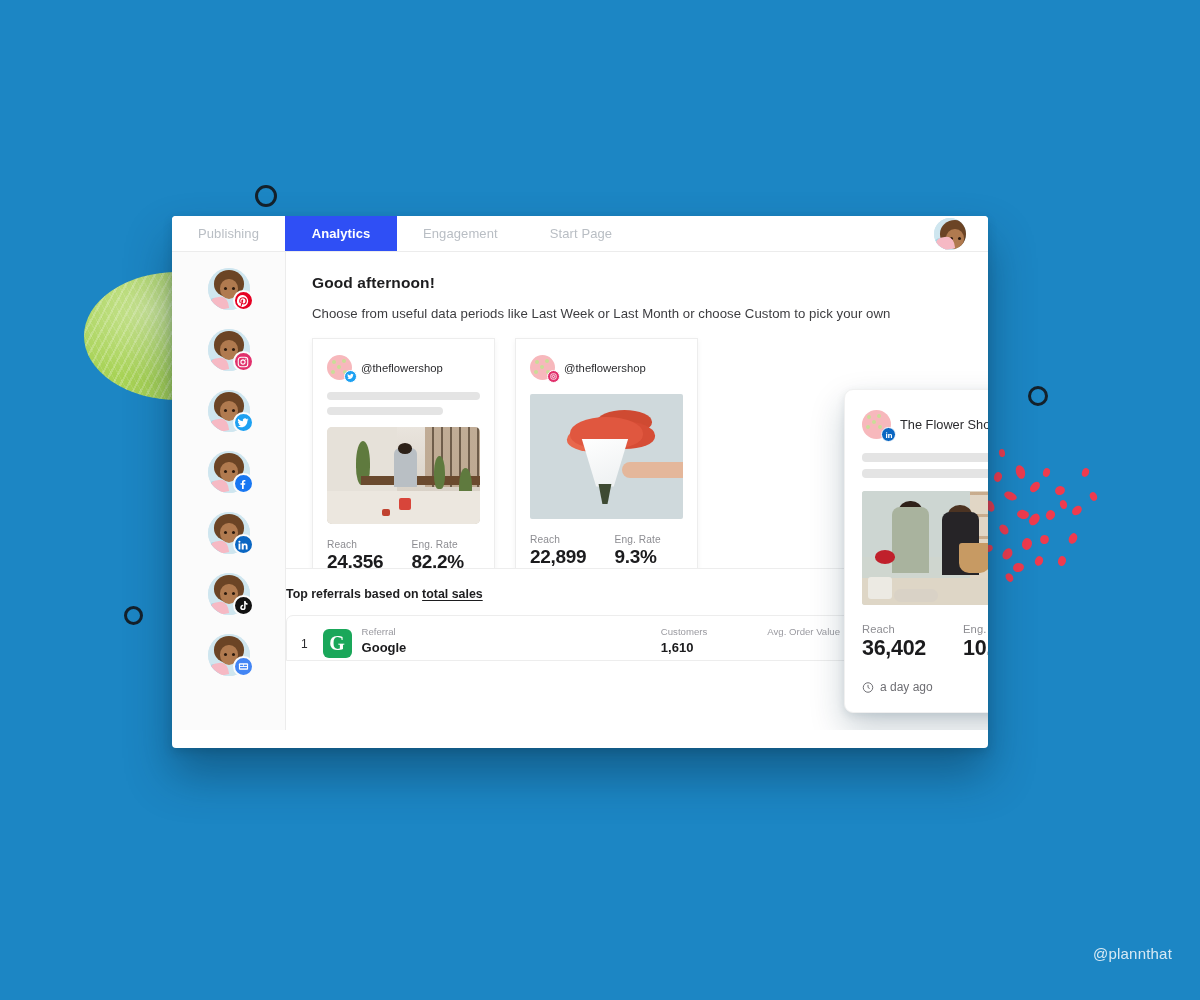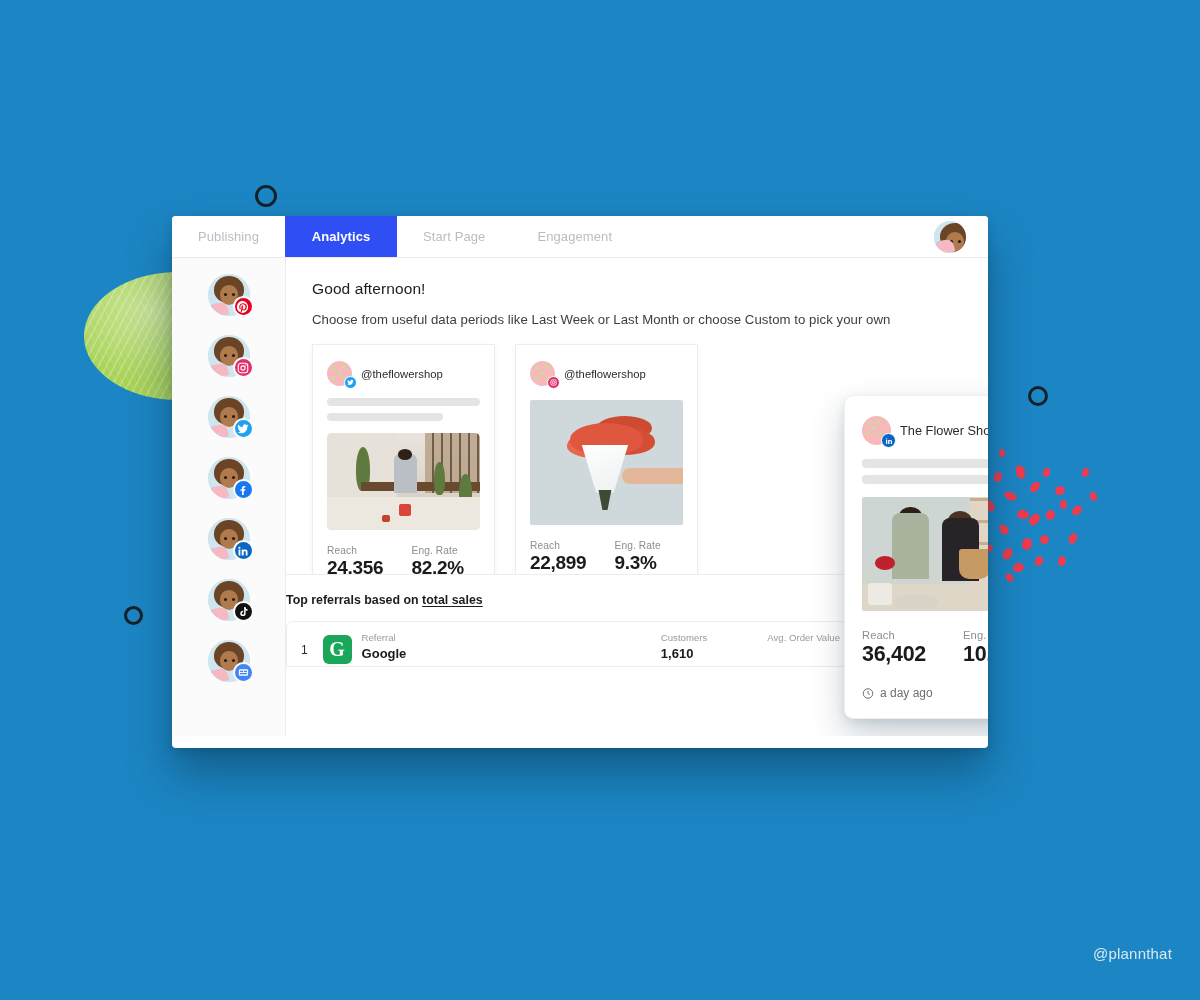--- a/index.html
+++ b/index.html
@@ -43,21 +43,21 @@
     position: absolute; left: 172px; top: 216px;
     width: 816px; height: 532px;
     background: #ffffff; border-radius: 4px;
     box-shadow: 0 26px 46px rgba(6, 40, 62, .42), 0 4px 10px rgba(6,40,62,.18);
     overflow: visible;
   }
   .window-inner { width: 100%; height: 100%; overflow: hidden; border-radius: 4px; position: relative; }
 
   
   .tabbar {
-    height: 42px; display: flex; align-items: stretch;
+    height: 36px; display: flex; align-items: stretch;
     background: #ffffff; border-bottom: 1px solid #ececec;
     position: relative;
   }
   .tab {
     display: flex; align-items: center; justify-content: center;
     padding: 0 26px; font-size: 13px; color: #b9bec4; letter-spacing: .1px;
     min-width: 112px; cursor: pointer; white-space: nowrap;
   }
   .tab.active { background: #2f4ff5; color: #ffffff; font-weight: 700; min-width: 112px; }
   .tab.wide { min-width: 112px; }
@@ -96,21 +96,21 @@
     display: flex; align-items: center; justify-content: center;
     border: 2px solid #fbfbfb; color: #fff; font-weight: 700; font-size: 12px;
     line-height: 1;
   }
   .badge svg { display: block; }
 
   
   .main {
     flex: 1; background: #ffffff; padding: 22px 0 0 26px; position: relative; overflow: hidden;
   }
-  .greeting { font-size: 15.5px; font-weight: 400; color: #1d1d1f; letter-spacing: .1px; }
+  .greeting { font-size: 15.5px; font-weight: 700; color: #1d1d1f; letter-spacing: .1px; }
   .subtitle { margin-top: 14px; font-size: 13.2px; color: #3d3d40; letter-spacing: .05px; }
 
   
   .cards { display: flex; gap: 20px; margin-top: 17px; align-items: flex-start; }
   .card {
     width: 183px; background: #fff; border: 1px solid #ededed; border-radius: 0;
     box-shadow: 0 2px 6px rgba(0,0,0,.05);
     padding: 16px 14px 14px 14px; flex: 0 0 183px;
   }
   .card-head { display: flex; align-items: center; gap: 9px; }
@@ -274,22 +274,22 @@
       <div class="petal" style="left:999px;top:449px;width:6px;height:8px;transform:rotate(-12deg);"></div>
     </div>
 </div>
 
 <div class="window">
  <div class="window-inner">
 
   <div class="tabbar">
     <div class="tab">Publishing</div>
     <div class="tab active">Analytics</div>
+    <div class="tab wide">Engagement</div>
     <div class="tab wide">Start Page</div>
-    <div class="tab wide">Engagement</div>
     <div class="avatar-top">
       <div class="face">
         <div class="hair"></div>
             <div class="skin"></div>
         <div class="eye l"></div>
             <div class="eye r"></div>
         <div class="shirt2"></div>
             <div class="shirt"></div>
       </div>
     </div>

